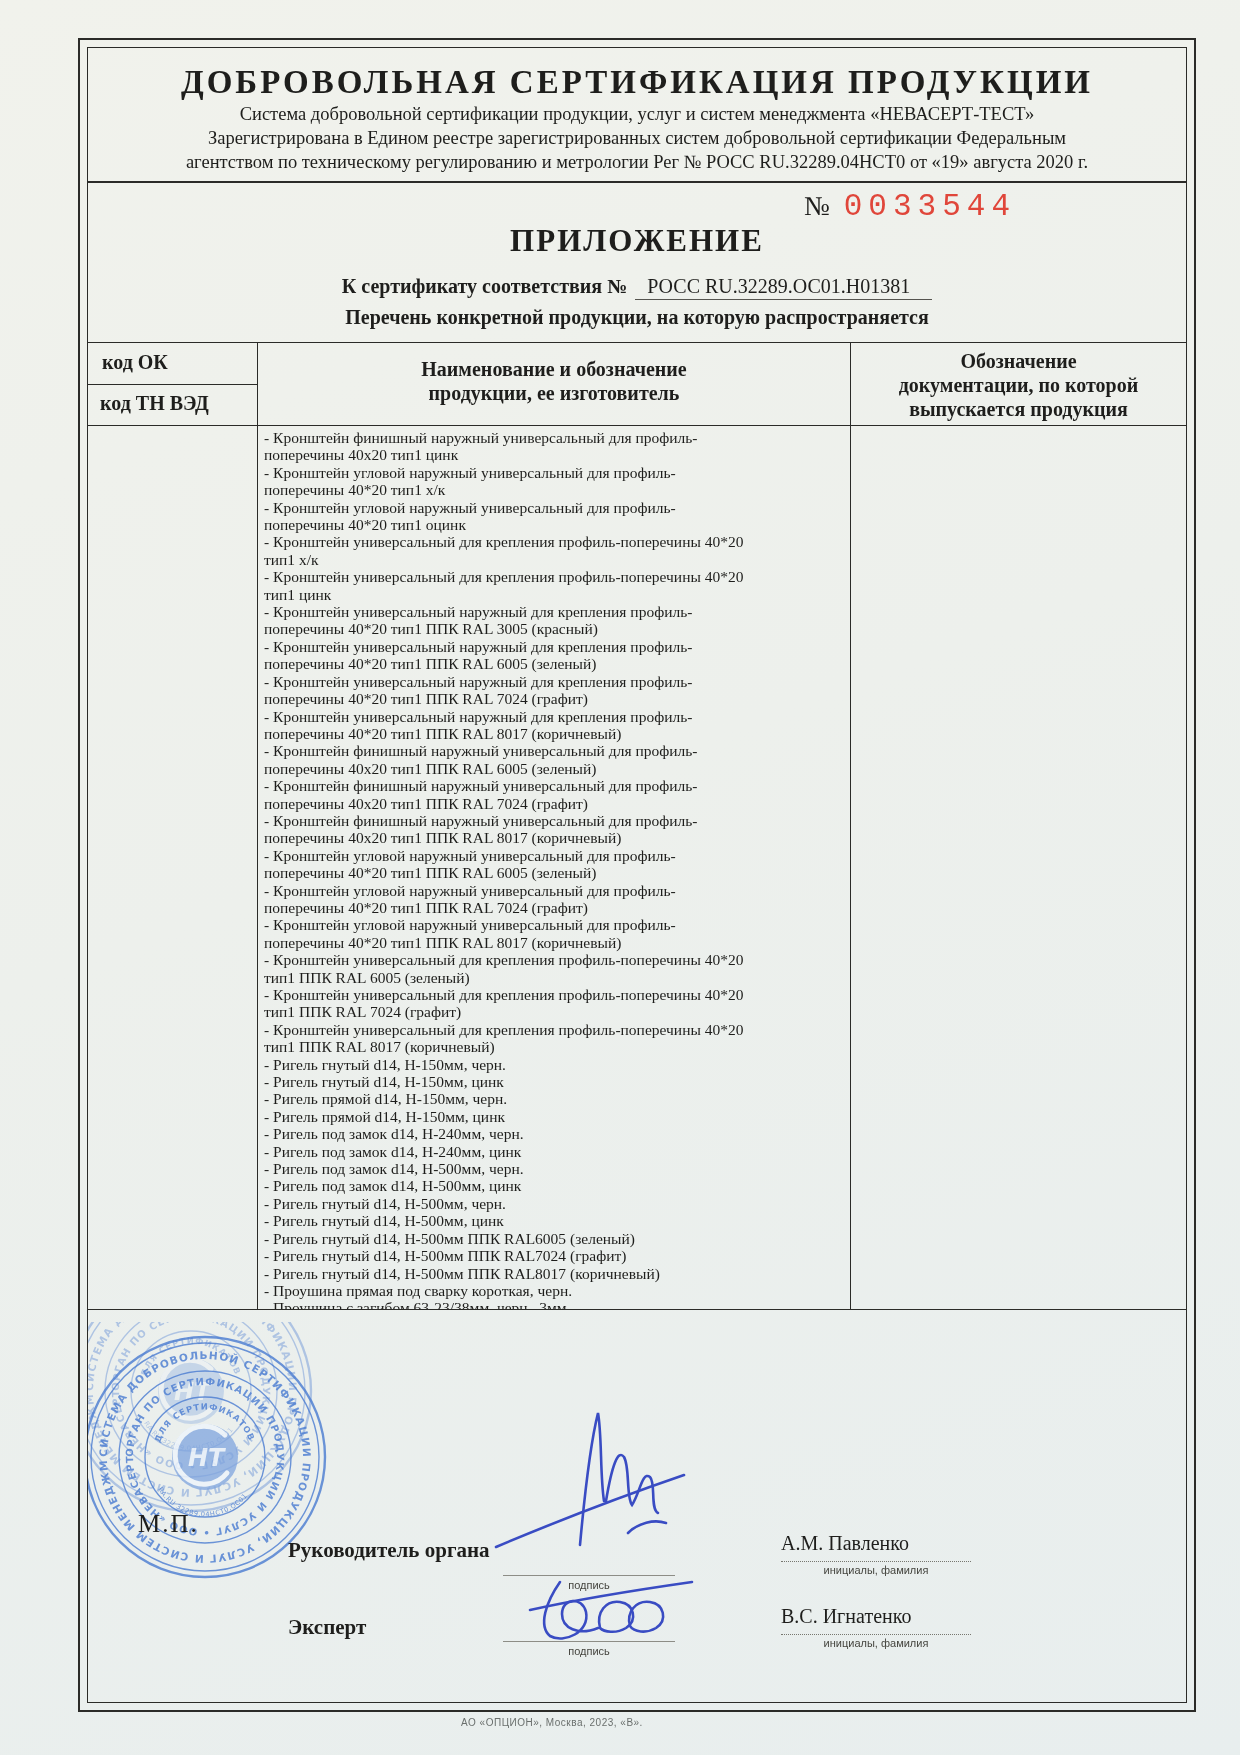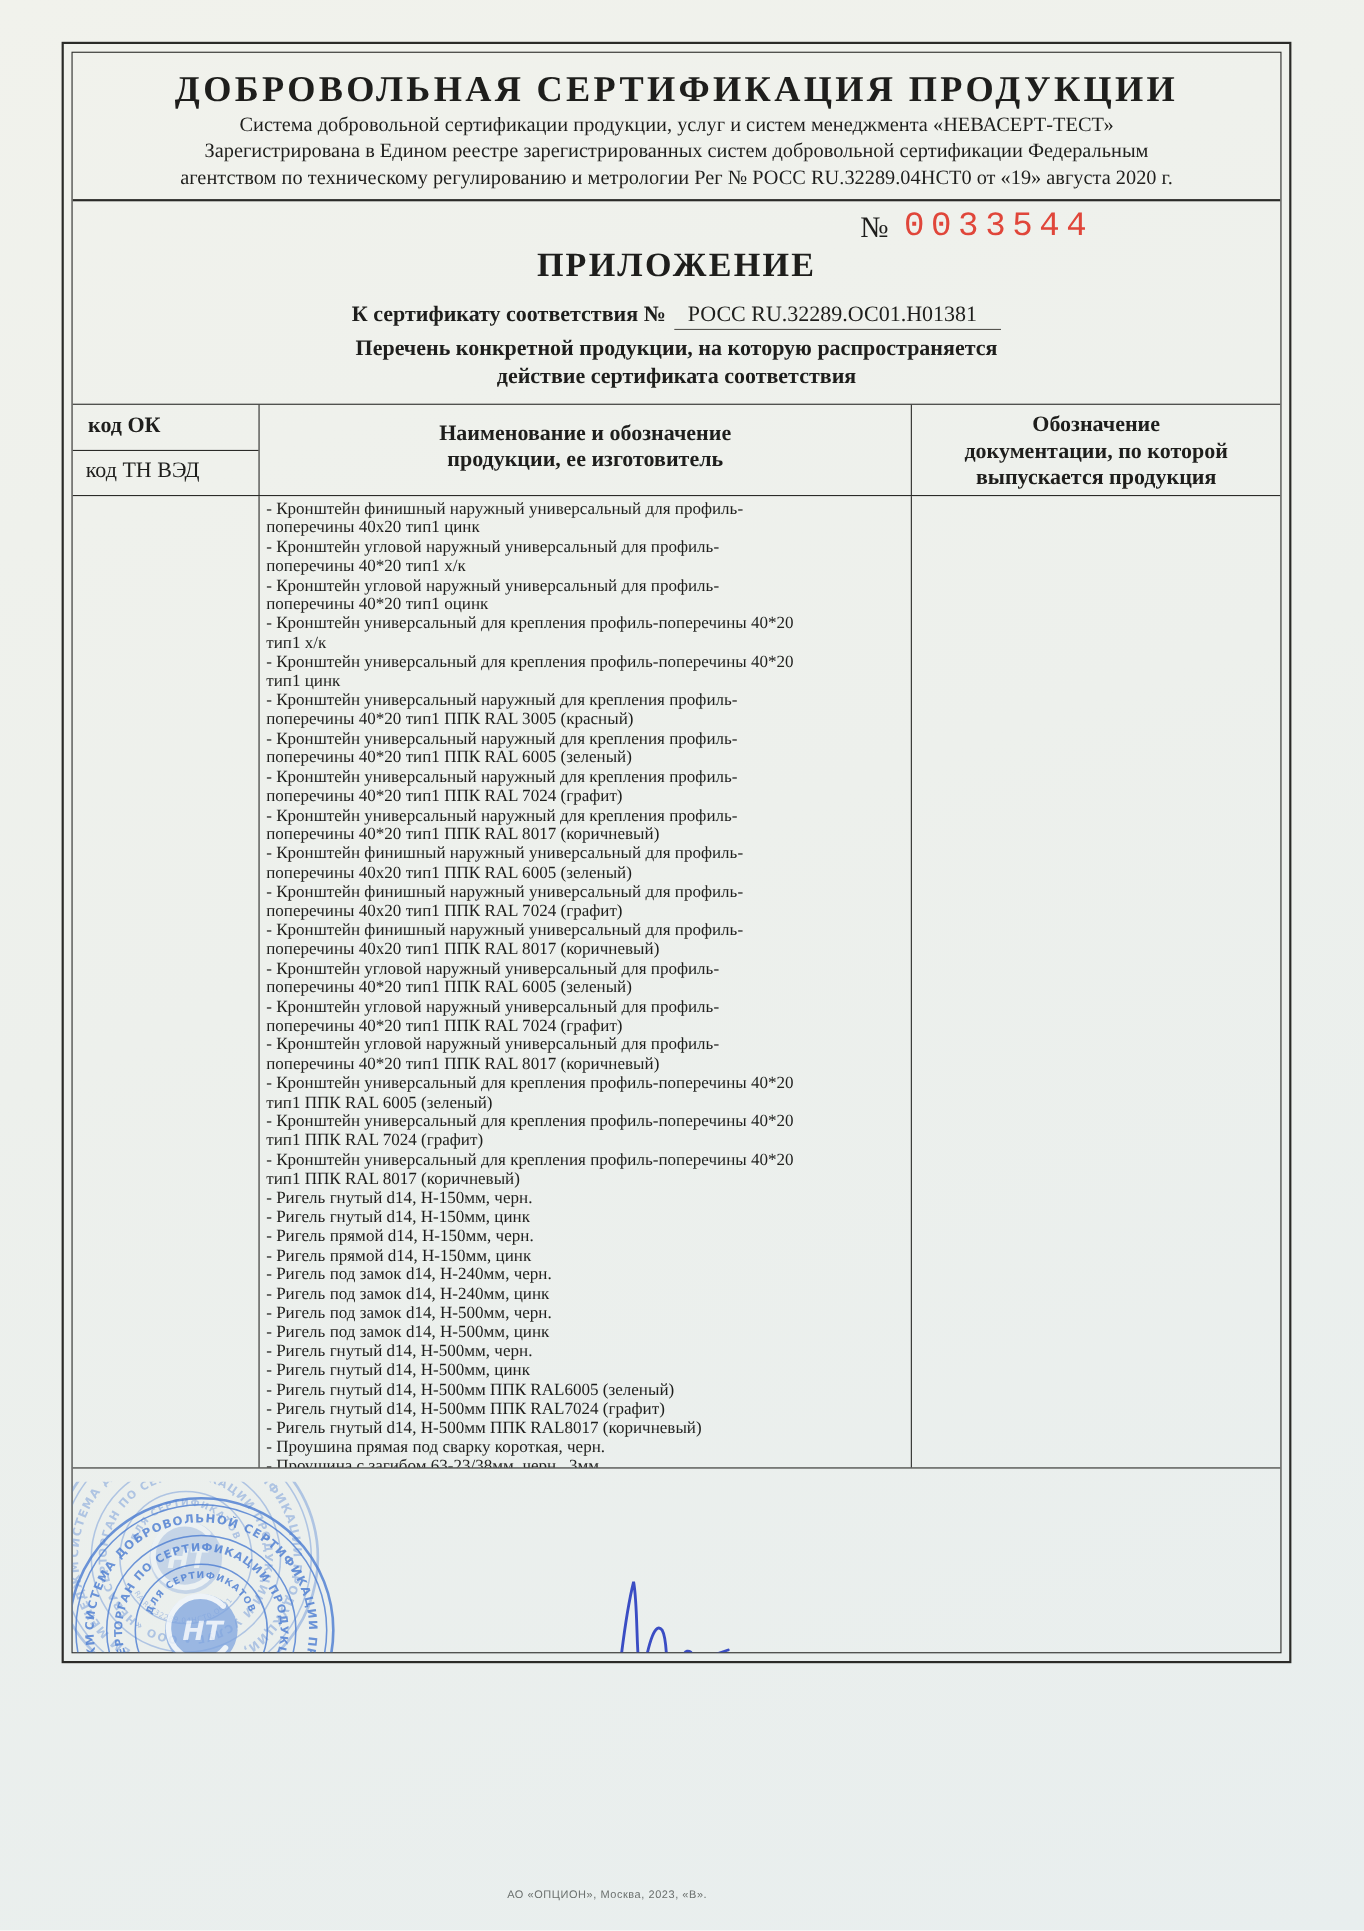--- a/index.html
+++ b/index.html
@@ -4,21 +4,21 @@
 <style>
   * { margin:0; padding:0; box-sizing:border-box; }
   html,body { width:1240px; height:1755px; }
   body {
     font-family:"Liberation Serif","DejaVu Serif",serif;
     color:#1e1e1c;
     background:linear-gradient(160deg,#f1f2ec 0%,#edf0ec 45%,#e8eeee 100%);
     position:relative; overflow:hidden;
   }
   .frame-outer {
-    position:absolute; left:56px; top:38px; width:1118px; height:1474px;
+    position:absolute; left:78px; top:38px; width:1118px; height:1674px;
     border:2.5px solid #2b2b28;
   }
   .frame-inner {
     position:absolute; left:7px; top:7px; right:7px; bottom:7px;
     border:1.5px solid #2b2b28; overflow:hidden;
   }
   
   .doc-header { text-align:center; padding:16px 30px 8px 30px; border-bottom:2px solid #2b2b28; }
   .doc-header h1 { font-size:33px; font-weight:bold; letter-spacing:3px; white-space:nowrap; }
   .doc-header p { font-size:18.5px; line-height:22px; margin-top:2px; }
@@ -34,21 +34,21 @@
   .cert-ref .lbl { font-weight:bold; }
   .cert-num { display:inline-block; border-bottom:1.5px solid #55544f; padding:0 22px 1px 12px; margin-left:8px; }
   .subject { text-align:center; font-weight:bold; font-size:20px; line-height:25px; margin-top:5px; }
   
   .ptable { margin-top:12px; border-top:1.5px solid #2b2b28; }
   .trow { display:grid; grid-template-columns:170px 593px 1fr; }
   .thead { border-bottom:1.5px solid #2b2b28; }
   .thead > div { border-right:1.5px solid #2b2b28; }
   .thead > div:last-child { border-right:none; }
   .col1h .c1top { height:42px; border-bottom:1.5px solid #2b2b28; font-weight:bold; font-size:20px; padding:8px 0 0 14px; }
-  .col1h .c1bot { height:40px; font-weight:normal; font-size:20px; padding:7px 0 0 12px; }
+  .col1h .c1bot { height:40px; font-weight:bold; font-size:20px; padding:7px 0 0 12px; }
   .col2h, .col3h { text-align:center; font-weight:bold; font-size:20px; line-height:24px; padding-top:14px; }
   .col3h { padding-top:6px; }
   .tbody { height:884px; }
   .tbody > div { border-right:1.5px solid #2b2b28; height:100%; }
   .tbody > div:last-child { border-right:none; }
   .col2b { padding:3px 98px 0 6px; font-size:15.5px; line-height:17.4px; overflow:hidden; }
   .pitem { }
   .tbl-bottom { border-bottom:1.5px solid #2b2b28; }
   
   .sign-block { position:relative; height:346px; overflow:visible; }
@@ -97,21 +97,20 @@
       </div>
 
       <h2 class="appendix">ПРИЛОЖЕНИЕ</h2>
 
       <div class="cert-ref">
         <span class="lbl">К сертификату соответствия №</span><span class="cert-num">РОСС RU.32289.ОС01.Н01381</span>
       </div>
 
       <div class="subject">
         <div>Перечень конкретной продукции, на которую распространяется</div>
-        <div>действие сертификата соответствия</div>
       </div>
 
       <div class="ptable">
         <div class="trow thead">
           <div class="col1h">
             <div class="c1top">код ОК</div>
             <div class="c1bot">код ТН ВЭД</div>
           </div>
           <div class="col2h">
             <div>Наименование и обозначение</div>

